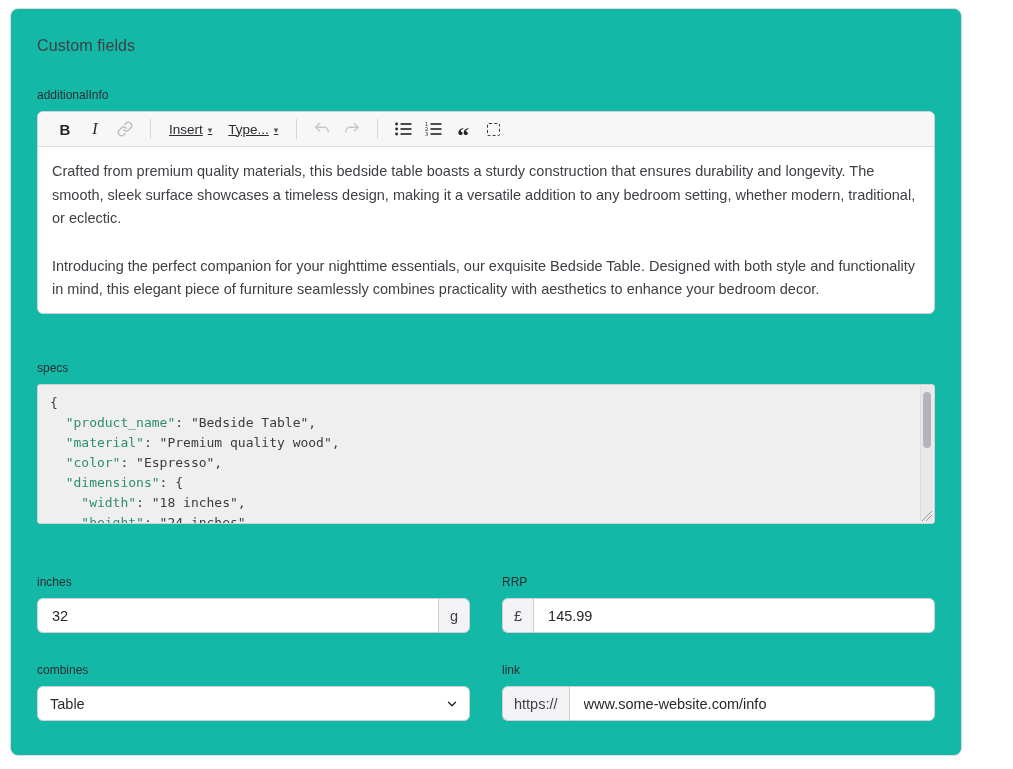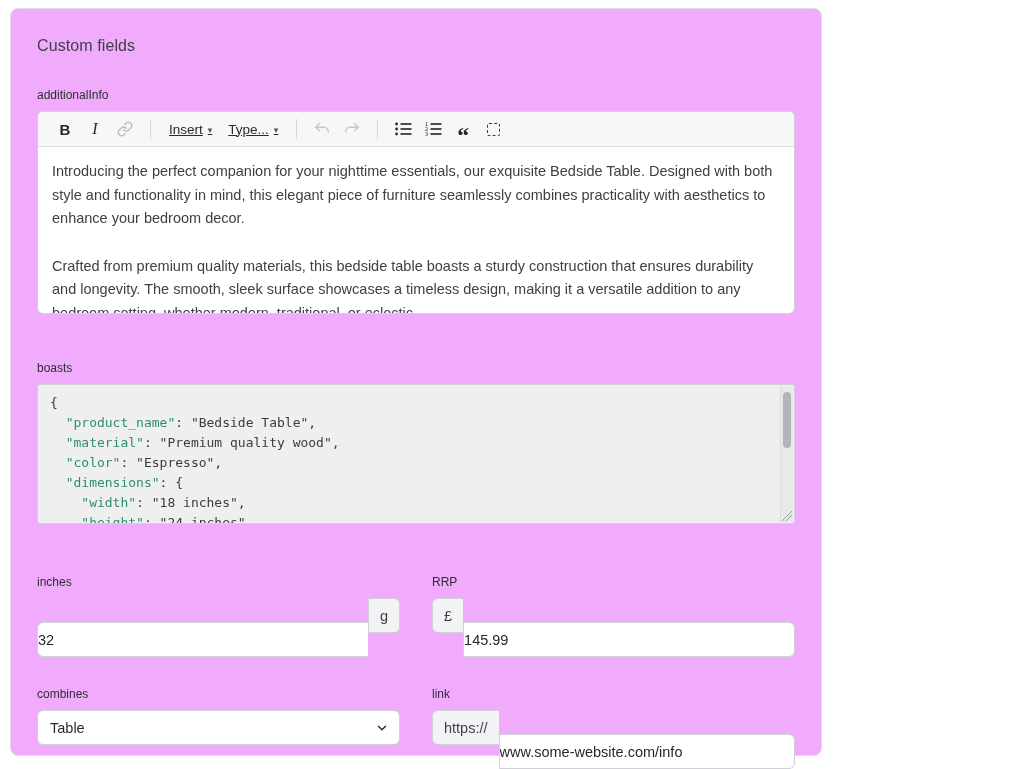--- a/index.html
+++ b/index.html
@@ -5,22 +5,22 @@
   * { box-sizing: border-box; margin: 0; padding: 0; }
   html, body { width: 1013px; height: 769px; background: #ffffff; }
   body {
     font-family: "Liberation Sans", "DejaVu Sans", sans-serif;
     color: #27272a;
     position: relative;
   }
   .card {
     position: absolute;
     left: 10px; top: 8px;
-    width: 812px; height: 748px;
-    background: #f0abfc;
+    width: 952px; height: 748px;
+    background: #14b8a6;
     border: 1px solid #dcdde0;
     border-radius: 8px;
     padding: 28px 26px 24px 26px;
   }
   .section-title {
     font-size: 16px;
     color: #3f3f46;
     font-weight: 400;
     letter-spacing: 0.1px;
   }
@@ -138,27 +138,26 @@
   }
   .row-1 { margin-top: 51px; }
   .row-2 { margin-top: 30px; }
   .input-group { display: flex; width: 100%; }
   .text-input {
     flex: 1;
     min-width: 0;
     height: 35px;
     border: 1px solid #cfd1d6;
     border-radius: 6px;
-    padding: 0 0;
+    padding: 0 14px;
     font-size: 14.5px;
     color: #27272a;
     font-family: inherit;
     background: #ffffff;
     outline: none;
-    margin-top: 24px;
   }
   .input-group .text-input.has-suffix { border-radius: 6px 0 0 6px; border-right: none; }
   .input-group .text-input.has-prefix { border-radius: 0 6px 6px 0; }
   .addon {
     display: flex; align-items: center;
     height: 35px;
     padding: 0 11px;
     background: #f3f3f5;
     border: 1px solid #cfd1d6;
     color: #3f3f46;
@@ -260,26 +259,26 @@
         </span>
       </button>
       <button class="tb-btn">
         <span class="tb-quote">“</span>
       </button>
       <button class="tb-btn">
         <span class="tb-dashedbox"></span>
       </button>
     </div>
     <div class="rte-content">
+      <p>Crafted from premium quality materials, this bedside table boasts a sturdy construction that ensures durability and longevity. The smooth, sleek surface showcases a timeless design, making it a versatile addition to any bedroom setting, whether modern, traditional, or eclectic.</p>
       <p>Introducing the perfect companion for your nighttime essentials, our exquisite Bedside Table. Designed with both style and functionality in mind, this elegant piece of furniture seamlessly combines practicality with aesthetics to enhance your bedroom decor.</p>
-      <p>Crafted from premium quality materials, this bedside table boasts a sturdy construction that ensures durability and longevity. The smooth, sleek surface showcases a timeless design, making it a versatile addition to any bedroom setting, whether modern, traditional, or eclectic.</p>
     </div>
   </div>
 
-  <div class="field-label specs-label">boasts</div>
+  <div class="field-label specs-label">specs</div>
   <div class="code-area">
     <div>
         <div class="code-line"><span class="code-plain">{</span></div>
         <div class="code-line"><span class="code-key">  "product_name"</span><span class="code-plain">: "Bedside Table",</span></div>
         <div class="code-line"><span class="code-key">  "material"</span><span class="code-plain">: "Premium quality wood",</span></div>
         <div class="code-line"><span class="code-key">  "color"</span><span class="code-plain">: "Espresso",</span></div>
         <div class="code-line"><span class="code-key">  "dimensions"</span><span class="code-plain">: {</span></div>
         <div class="code-line"><span class="code-key">    "width"</span><span class="code-plain">: "18 inches",</span></div>
         <div class="code-line"><span class="code-key">    "height"</span><span class="code-plain">: "24 inches"</span></div>
       </div>

